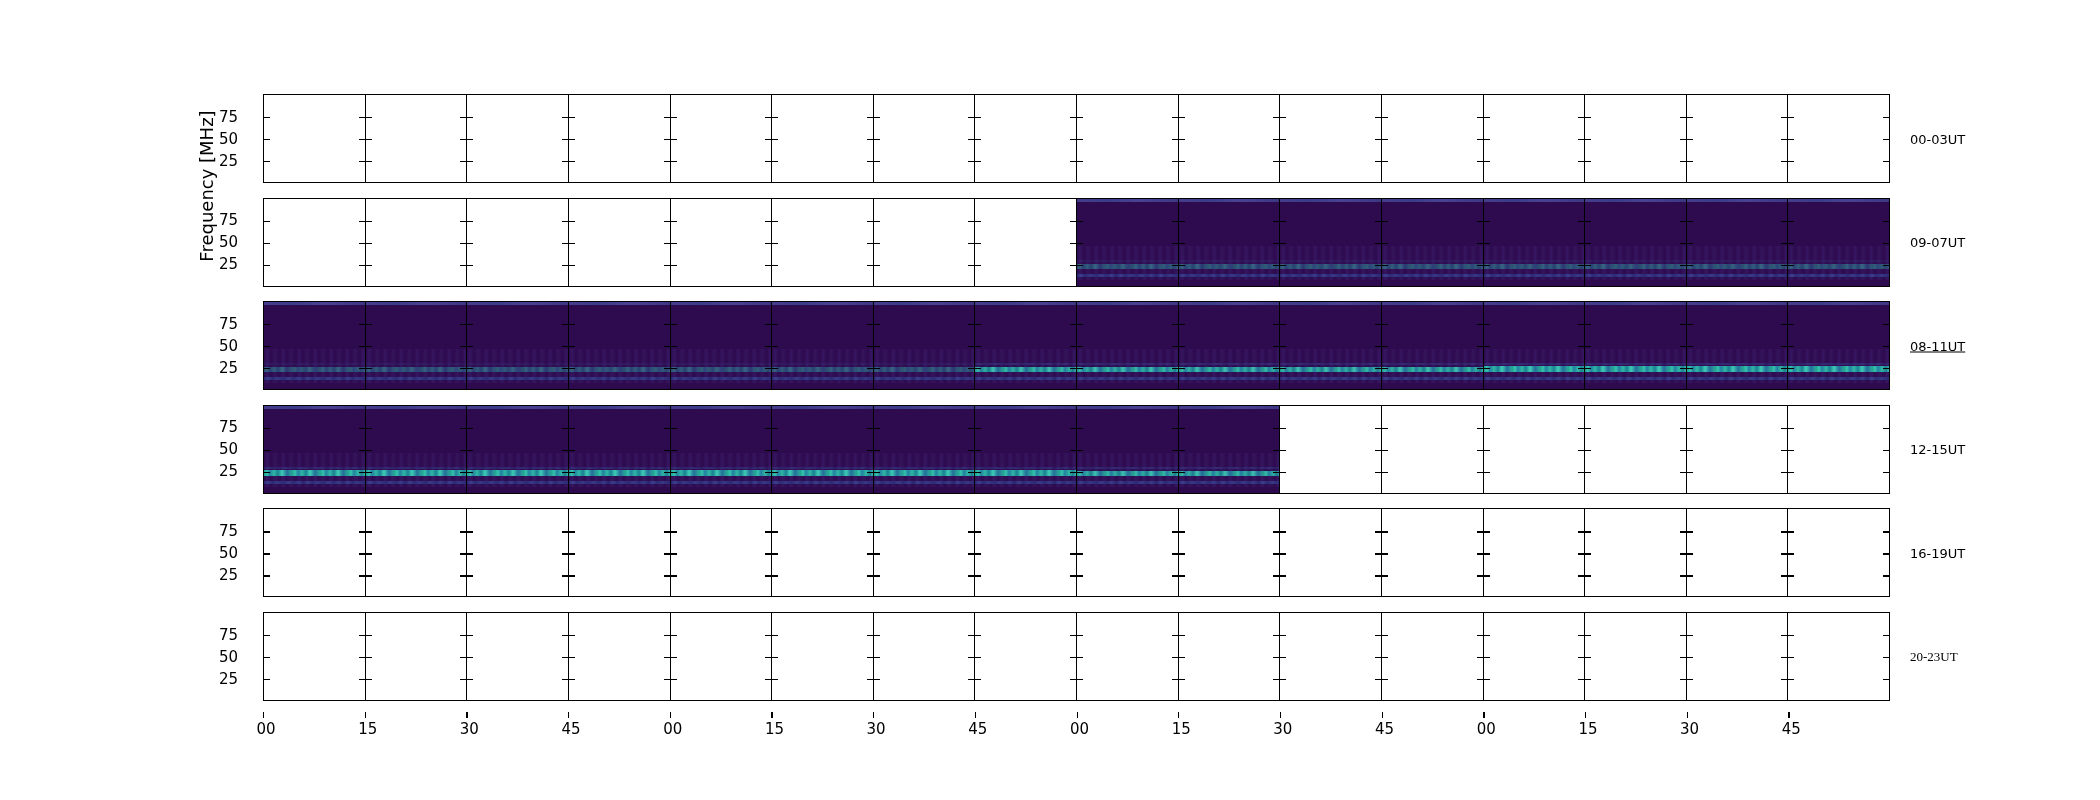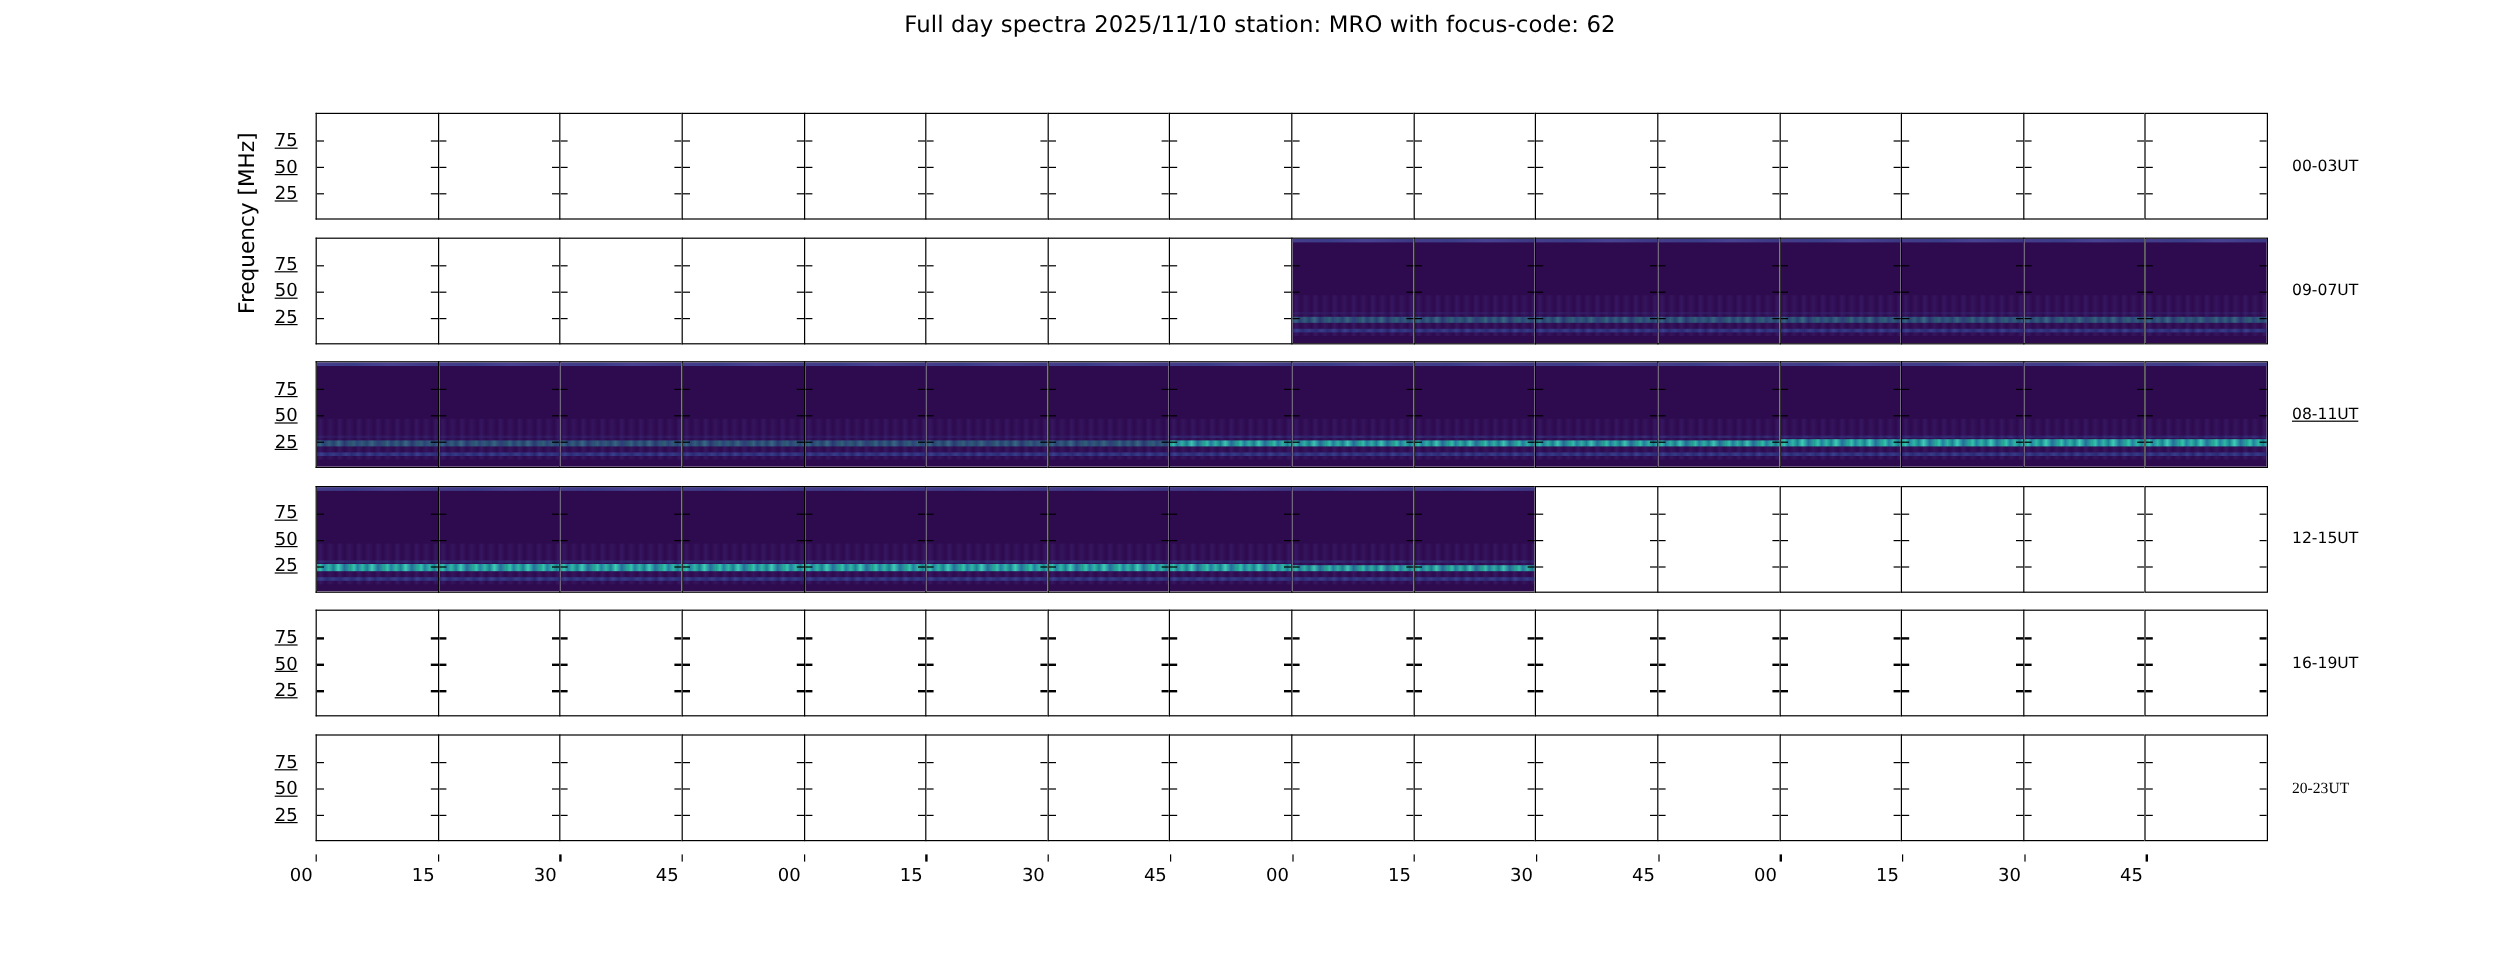--- a/index.html
+++ b/index.html
@@ -67,38 +67,37 @@
   .ytick{position:absolute;width:6px;height:1.3px;background:#000;z-index:4;}
   .ytick.l{left:0;}
   .ytick.r{right:0;}
   .ytick.y75{top:22px;}
   .ytick.y50{top:44px;}
   .ytick.y25{top:66px;}
 
   
   .ylabels{position:absolute;width:56px;text-align:right;
            font-size:15px;color:#000;}
-  .ylabels span{position:absolute;right:8px;transform:translateY(-50%);text-decoration:underline;}
+  .ylabels span{position:absolute;right:18px;transform:translateY(-50%);}
 
   
-  #xticks{position:absolute;left:251px;top:716px;width:1627px;height:26px;}
+  #xticks{position:absolute;left:266px;top:716px;width:1627px;height:26px;}
   #xticks .xt{position:absolute;top:4px;transform:translateX(-50%);
               font-size:15px;color:#000;}
   .xtickmark{position:absolute;top:712px;width:1.3px;height:6px;background:#000;}
 
   
   .rowlabel{position:absolute;left:1910px;font-size:13px;color:#000;
             white-space:nowrap;transform:translateY(-50%);}
 </style>
 </head>
 <body>
 
 <div id="figure">
 
-  <div id="title">Full day spectra 2025/11/10 station: MRO with focus-code: 62</div>
 
   <div id="ylabel">Frequency [MHz]</div>
 
   <div id="plotgrid">
       <div class="row" style="top: 0px;">
         <div class="panel empty">
           <div class="ytick l y75"></div>
           <div class="ytick r y75"></div>
           <div class="ytick l y50"></div>
           <div class="ytick r y50"></div>

